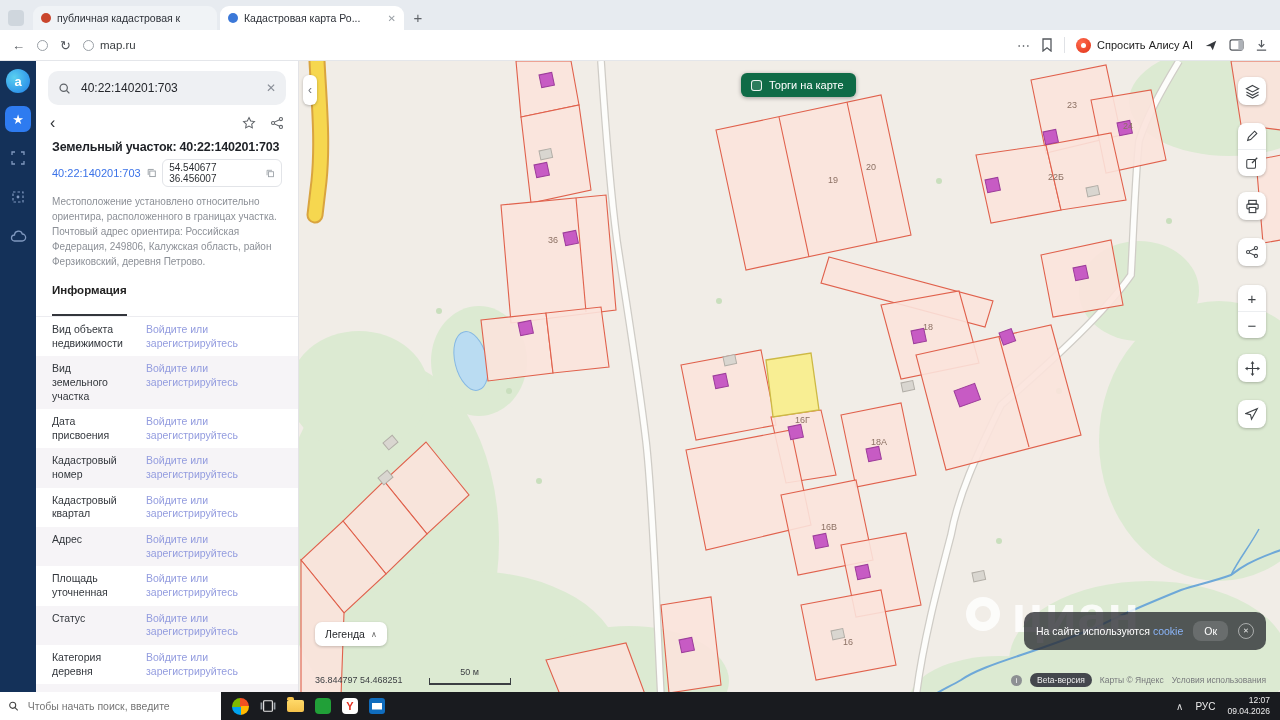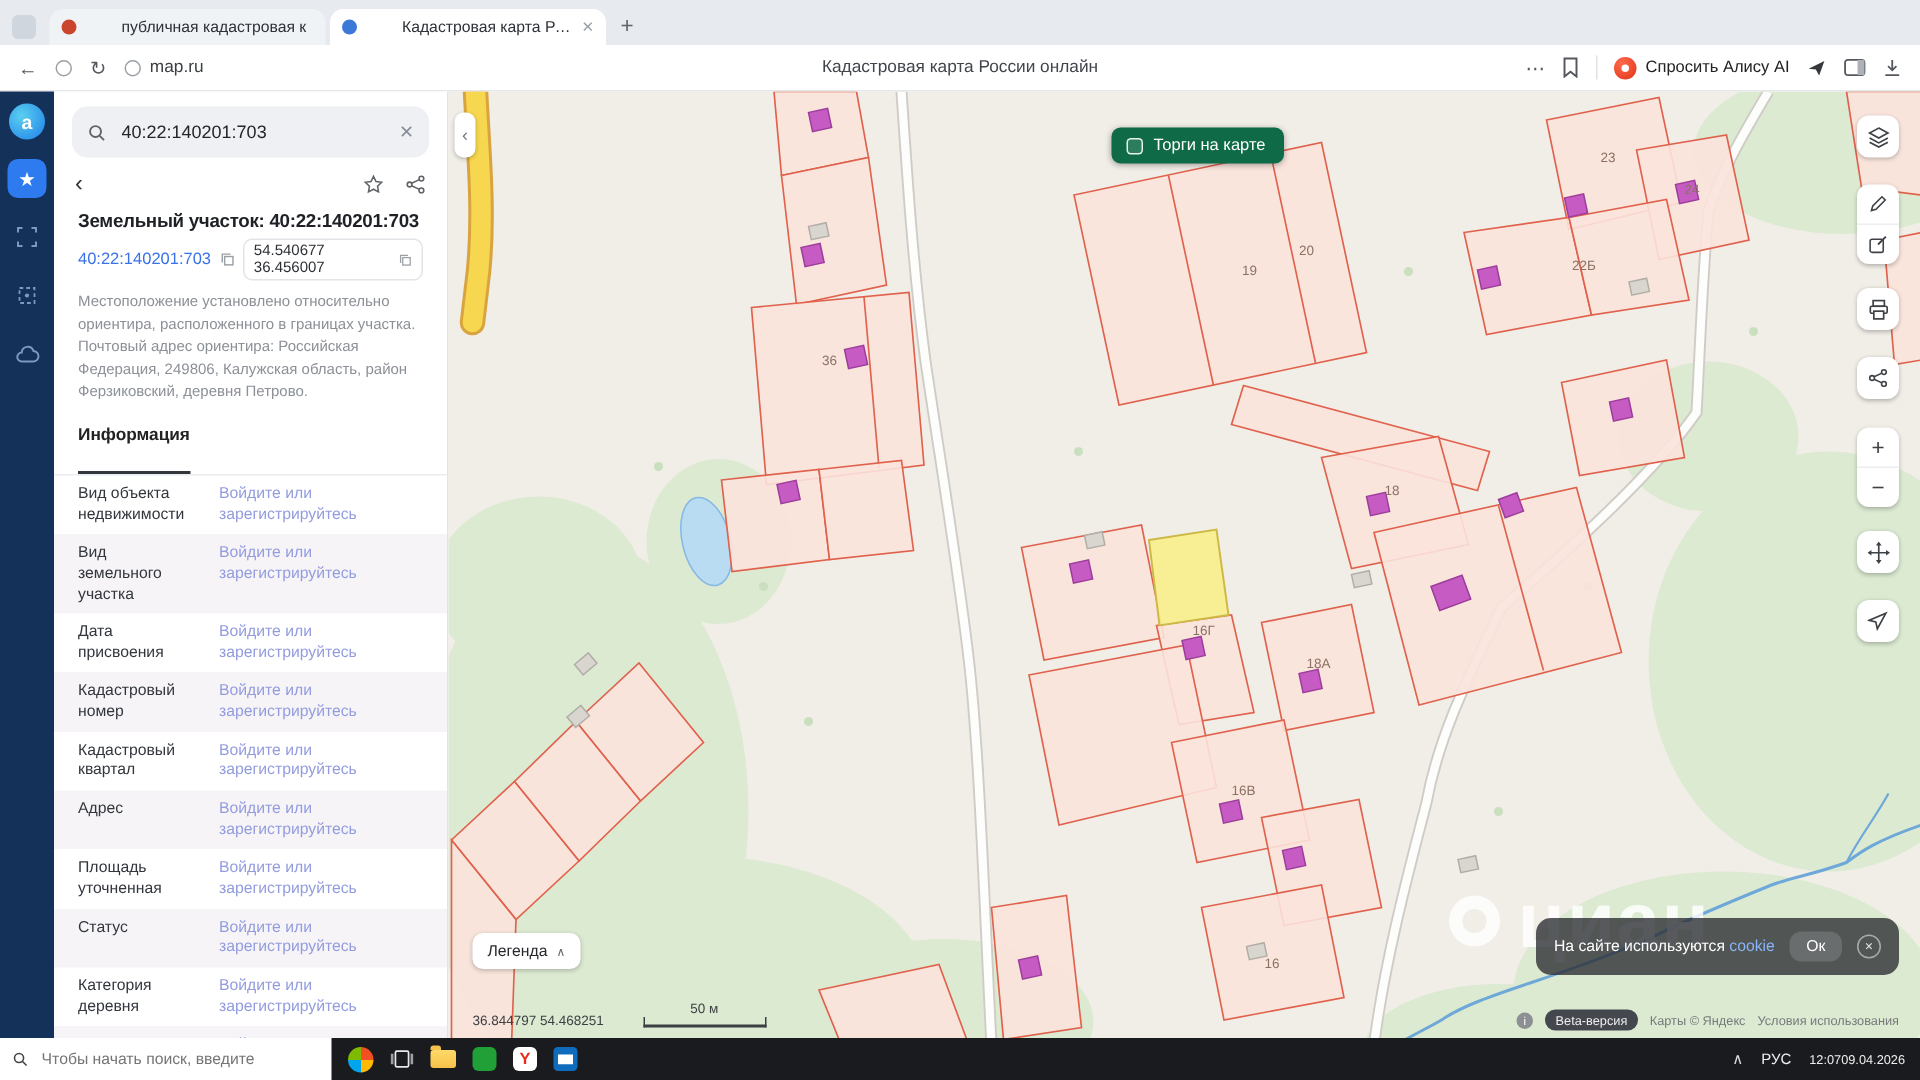--- a/index.html
+++ b/index.html
@@ -7,21 +7,21 @@
   .screen{width:1280px;height:720px;display:flex;flex-direction:column;}
 
   
   .tabstrip{flex:0 0 27px;background:#e7ebf0;display:flex;align-items:flex-end;padding:3px 8px 0 6px;gap:3px;}
   .browser-menu{width:16px;height:16px;border-radius:4px;background:#cfd6dd;margin:0 6px 4px 2px;}
   .tab{height:24px;width:168px;display:flex;align-items:center;gap:6px;padding:0 8px;border-radius:9px 9px 0 0;background:#f0f3f6;font-size:10.5px;color:#2d3publicity138;color:#2d3138;white-space:nowrap;overflow:hidden;}
   .tab.active{background:#fff;}
   .favicon{width:10px;height:10px;border-radius:50%;flex:0 0 10px;}
   .fav1{background:#c9452c;}
   .fav2{background:#3b78d8;}
-  .tab-label{overflow:hidden;text-overflow:ellipsis;flex:1;margin-left:24px;}
+  .tab-label{overflow:hidden;text-overflow:ellipsis;flex:1;}
   .tab-close{color:#9aa0a6;font-size:10px;flex:0 0 auto;}
   .newtab{width:22px;height:22px;margin-bottom:2px;display:flex;align-items:center;justify-content:center;color:#5f6368;font-size:15px;}
 
   
   .toolbar{flex:0 0 30px;background:#fff;border-bottom:1px solid #e4e6ea;display:flex;align-items:center;padding:0 12px;gap:12px;position:relative;}
   .tb-glyph{color:#54585e;font-size:13px;line-height:1;}
   .url-zone{display:flex;align-items:center;gap:6px;font-size:11.5px;color:#3c4043;}
   .site-badge{width:11px;height:11px;border-radius:50%;border:1.3px solid #9aa0a6;box-sizing:border-box;}
   .page-title{position:absolute;left:300px;right:300px;text-align:center;font-size:11.5px;color:#41454c;pointer-events:none;}
   .tb-right{margin-left:auto;display:flex;align-items:center;gap:11px;}
@@ -59,21 +59,21 @@
   .info-row:nth-child(even){background:#f6f4f7;}
   .info-label{flex:0 0 76px;font-size:10.5px;color:#33373d;line-height:1.3;margin-right:18px;}
   .info-link{flex:1;font-size:10.5px;color:#939cdf;line-height:1.3;text-decoration:none;}
 
   
   .map{flex:1;position:relative;overflow:hidden;background:#f1ede7;}
   .map svg.base{position:absolute;inset:0;}
   .parcel-label{font-size:9px;fill:#8c7164;font-family:"Liberation Sans",sans-serif;}
 
   .collapse-btn{position:absolute;left:4px;top:14px;width:14px;height:30px;background:#fff;border-radius:6px;box-shadow:0 1px 3px rgba(0,0,0,.25);display:flex;align-items:center;justify-content:center;color:#70747a;font-size:12px;}
-  .trades{position:absolute;left:442px;top:24px;background:#0f6b47;color:#fff;font-size:11px;border-radius:6px;padding:6px 12px 6px 10px;display:flex;align-items:center;gap:7px;box-shadow:0 1px 4px rgba(0,0,0,.35);}
+  .trades{position:absolute;left:442px;top:12px;background:#0f6b47;color:#fff;font-size:11px;border-radius:6px;padding:6px 12px 6px 10px;display:flex;align-items:center;gap:7px;box-shadow:0 1px 4px rgba(0,0,0,.35);}
   .trades-check{width:11px;height:11px;border:1.5px solid rgba(255,255,255,.9);border-radius:3px;background:rgba(255,255,255,.12);box-sizing:border-box;}
 
   .map-btn{position:absolute;right:14px;width:28px;height:28px;background:#fff;border-radius:8px;box-shadow:0 1px 3px rgba(0,0,0,.25);display:flex;align-items:center;justify-content:center;color:#3e4246;}
   .map-group{position:absolute;right:14px;width:28px;background:#fff;border-radius:8px;box-shadow:0 1px 3px rgba(0,0,0,.25);display:flex;flex-direction:column;overflow:hidden;}
   .map-group .half{height:26px;display:flex;align-items:center;justify-content:center;color:#3e4246;}
   .map-group .half + .half{border-top:1px solid #eceef0;}
   .zoom-glyph{font-size:15px;line-height:1;color:#3e4246;}
 
   .legend{position:absolute;left:16px;bottom:46px;background:#fff;border-radius:7px;padding:6px 10px;font-size:10.5px;color:#26282c;display:flex;align-items:center;gap:6px;box-shadow:0 1px 3px rgba(0,0,0,.2);}
   .legend .chev{font-size:8px;color:#666;}
@@ -104,21 +104,21 @@
   .tk-pinwheel{width:17px;height:17px;border-radius:50%;background:conic-gradient(#f25022 0 25%,#ffb900 0 50%,#00a4ef 0 75%,#7fba00 0 100%);}
   .tk-folder{width:17px;height:12px;background:linear-gradient(#ffd969,#f5c24b);border-radius:2px;position:relative;}
   .tk-folder::before{content:"";position:absolute;top:-3px;left:0;width:7px;height:3px;background:#f5c24b;border-radius:2px 2px 0 0;}
   .tk-green{width:16px;height:16px;border-radius:4px;background:#21a038;}
   .tk-ya{width:16px;height:16px;border-radius:4px;background:#fff;color:#e52d1f;font-weight:bold;font-size:11px;display:flex;align-items:center;justify-content:center;}
   .tk-mail{width:16px;height:16px;border-radius:3px;background:#0f6cbd;display:flex;align-items:center;justify-content:center;}
   .tk-mail span{width:10px;height:7px;background:#fff;display:block;clip-path:polygon(0 0,100% 0,100% 100%,0 100%);position:relative;}
   .tray{margin-left:auto;display:flex;align-items:center;gap:12px;padding:0 10px;}
   .tray-caret{font-size:10px;color:#ddd;}
   .tray-lang{font-size:10px;color:#eee;}
-  .clock{display:flex;flex-direction:row;align-items:flex-end;font-size:8.5px;line-height:1.25;color:#eee;justify-content:center;}
+  .clock{display:flex;flex-direction:column;align-items:flex-end;font-size:8.5px;line-height:1.25;color:#eee;justify-content:center;}
 </style>
 </head>
 <body>
 
 <div class="screen">
 
   <div class="tabstrip">
     <div class="browser-menu"></div>
     <div class="tab">
       <span class="favicon fav1"></span>
@@ -133,21 +133,20 @@
   </div>
 
   <div class="toolbar">
     <span class="tb-glyph">←</span>
     <span class="site-badge"></span>
     <span class="tb-glyph">↻</span>
     <div class="url-zone">
       <span class="site-badge"></span>
       <span>map.ru</span>
     </div>
-    <div class="page-title">Кадастровая карта России онлайн</div>
     <div class="tb-right">
       <span class="tb-glyph">⋯</span>
       <svg width="12" height="14" viewBox="0 0 12 14">
           <path d="M2 1h8v12L6 9.8 2 13z" fill="none" stroke="#54585e" stroke-width="1.3"></path>
         </svg>
       <span class="tb-divider"></span>
       <div class="alice">
         <span class="alice-dot"></span>
         <span>Спросить Алису AI</span>
       </div>

